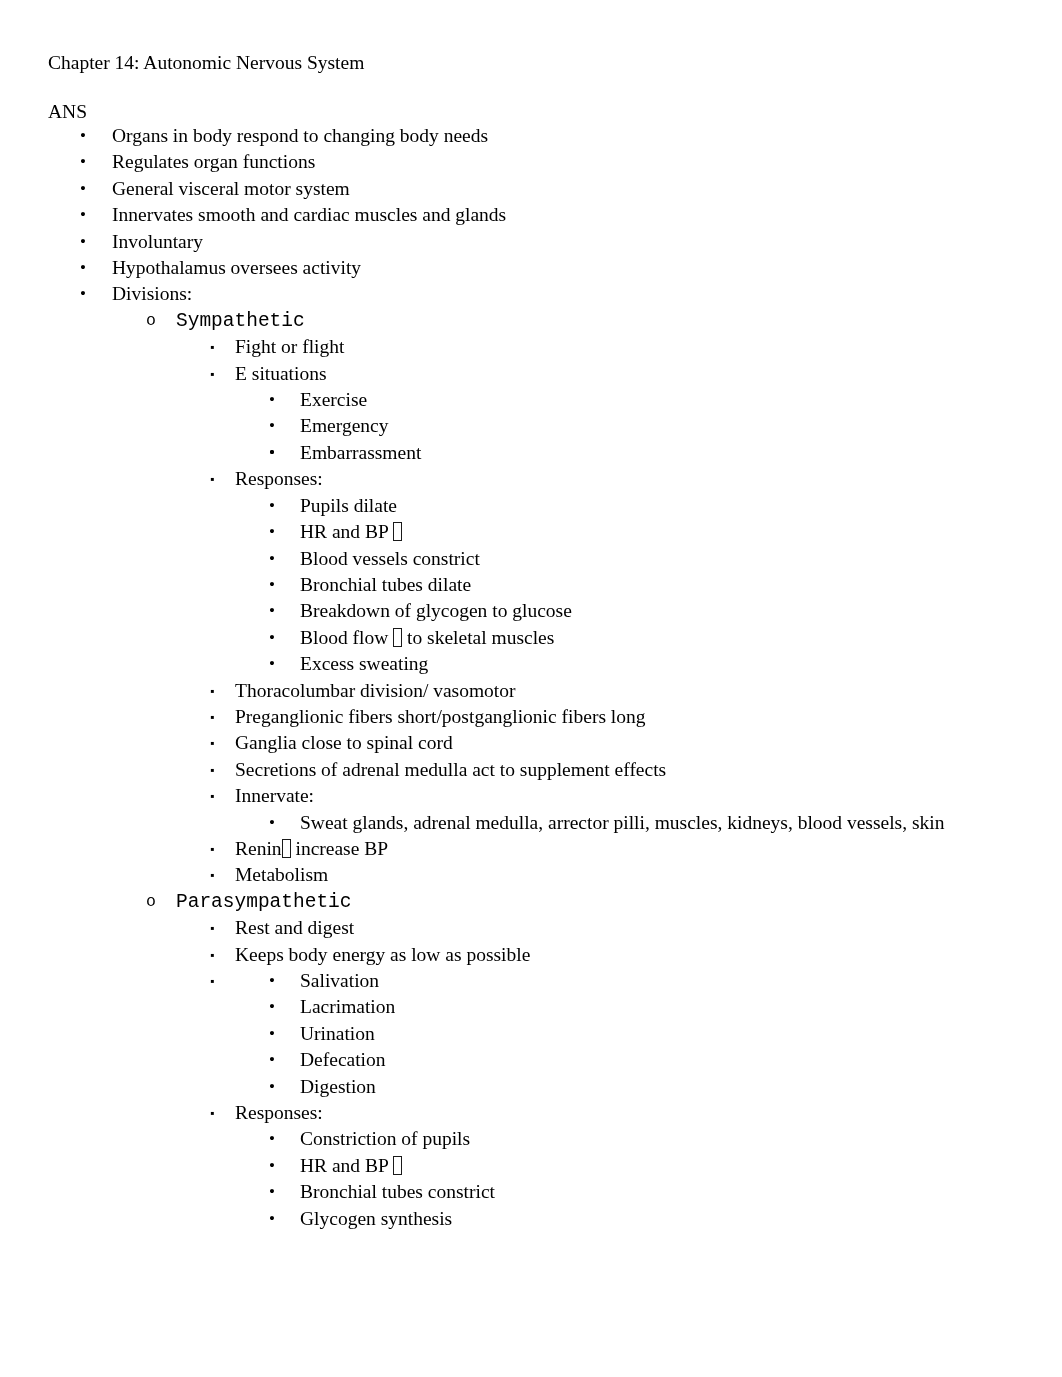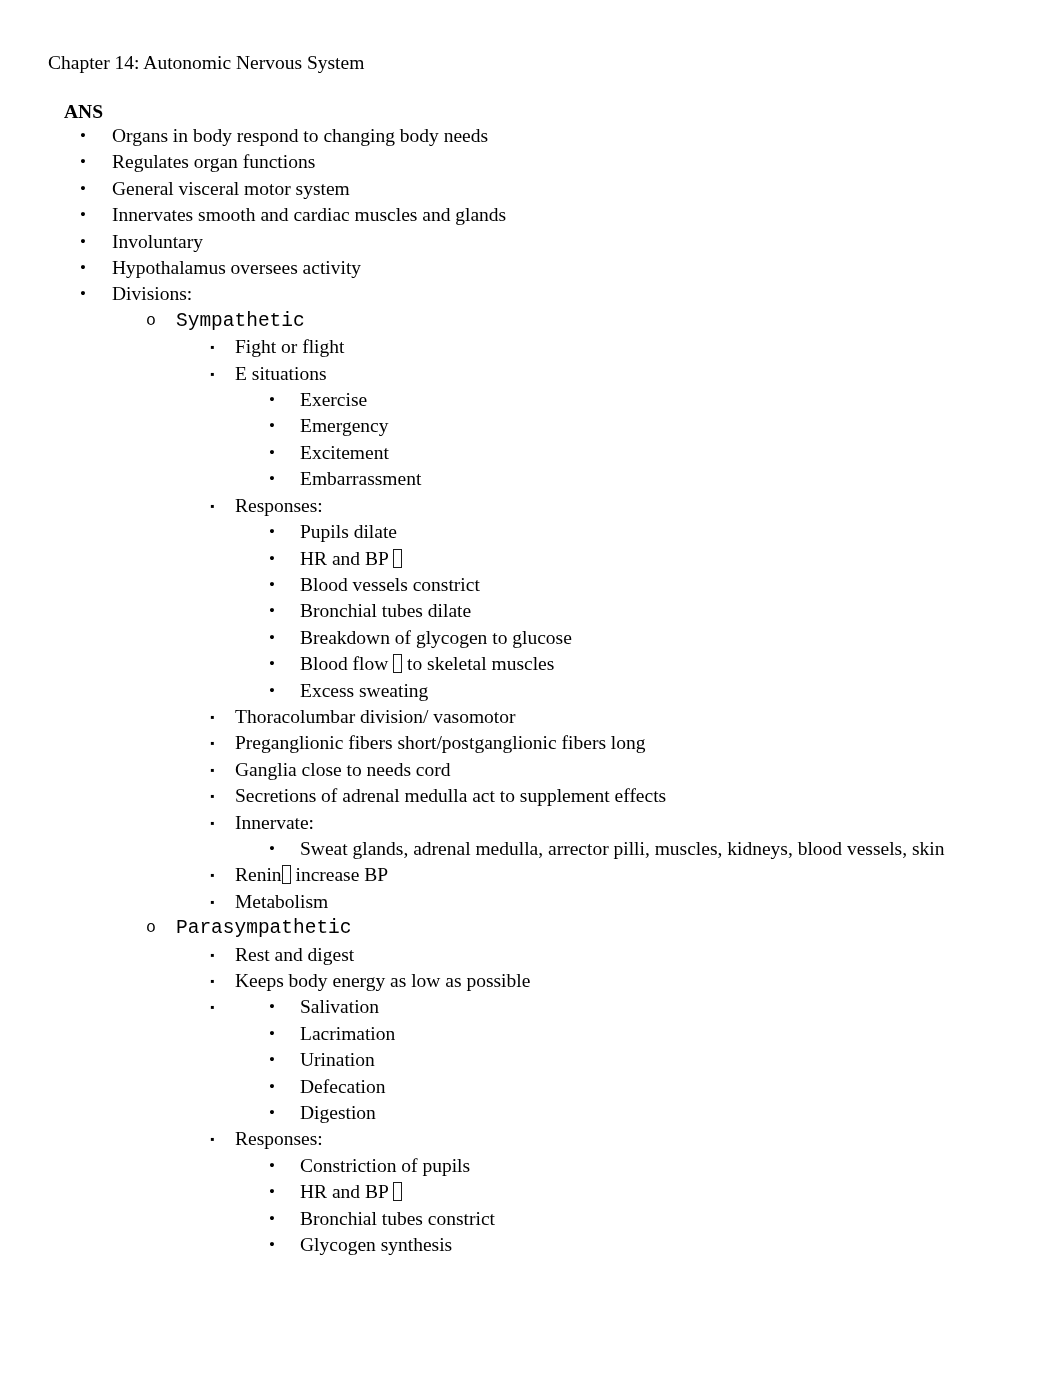--- a/index.html
+++ b/index.html
@@ -31,26 +31,25 @@
     position: absolute;
     left: 48px;
     top: 50px;
     font-size: 19.5px;
     line-height: 26.4px;
     white-space: pre;
   }
 
   .section-label {
     position: absolute;
-    left: 64px;
+    left: 48px;
     top: 99px;
     font-size: 19.5px;
     line-height: 26.4px;
     white-space: pre;
-    font-weight: bold;
   }
 
   
   ul.outline, ul.outline ul {
     list-style: none;
     margin: 0;
     padding: 0;
   }
   ul.outline {
     position: absolute;
@@ -171,21 +170,20 @@
     <li class="li lvl4">
       <span class="bullet">•</span>
       <span class="txt">Exercise</span>
     </li>
     <li class="li lvl4">
       <span class="bullet">•</span>
       <span class="txt">Emergency</span>
     </li>
     <li class="li lvl4">
       <span class="bullet">•</span>
-      <span class="txt">Excitement</span>
     </li>
     <li class="li lvl4">
       <span class="bullet">•</span>
       <span class="txt">Embarrassment</span>
     </li>
 
     <li class="li lvl3">
       <span class="bullet">▪</span>
       <span class="txt">Responses:</span>
     </li>
@@ -222,21 +220,21 @@
     <li class="li lvl3">
       <span class="bullet">▪</span>
       <span class="txt">Thoracolumbar division/ vasomotor</span>
     </li>
     <li class="li lvl3">
       <span class="bullet">▪</span>
       <span class="txt">Preganglionic fibers short/postganglionic fibers long</span>
     </li>
     <li class="li lvl3">
       <span class="bullet">▪</span>
-      <span class="txt">Ganglia close to needs cord</span>
+      <span class="txt">Ganglia close to spinal cord</span>
     </li>
     <li class="li lvl3">
       <span class="bullet">▪</span>
       <span class="txt">Secretions of adrenal medulla act to supplement effects</span>
     </li>
     <li class="li lvl3">
       <span class="bullet">▪</span>
       <span class="txt">Innervate:</span>
     </li>
 

